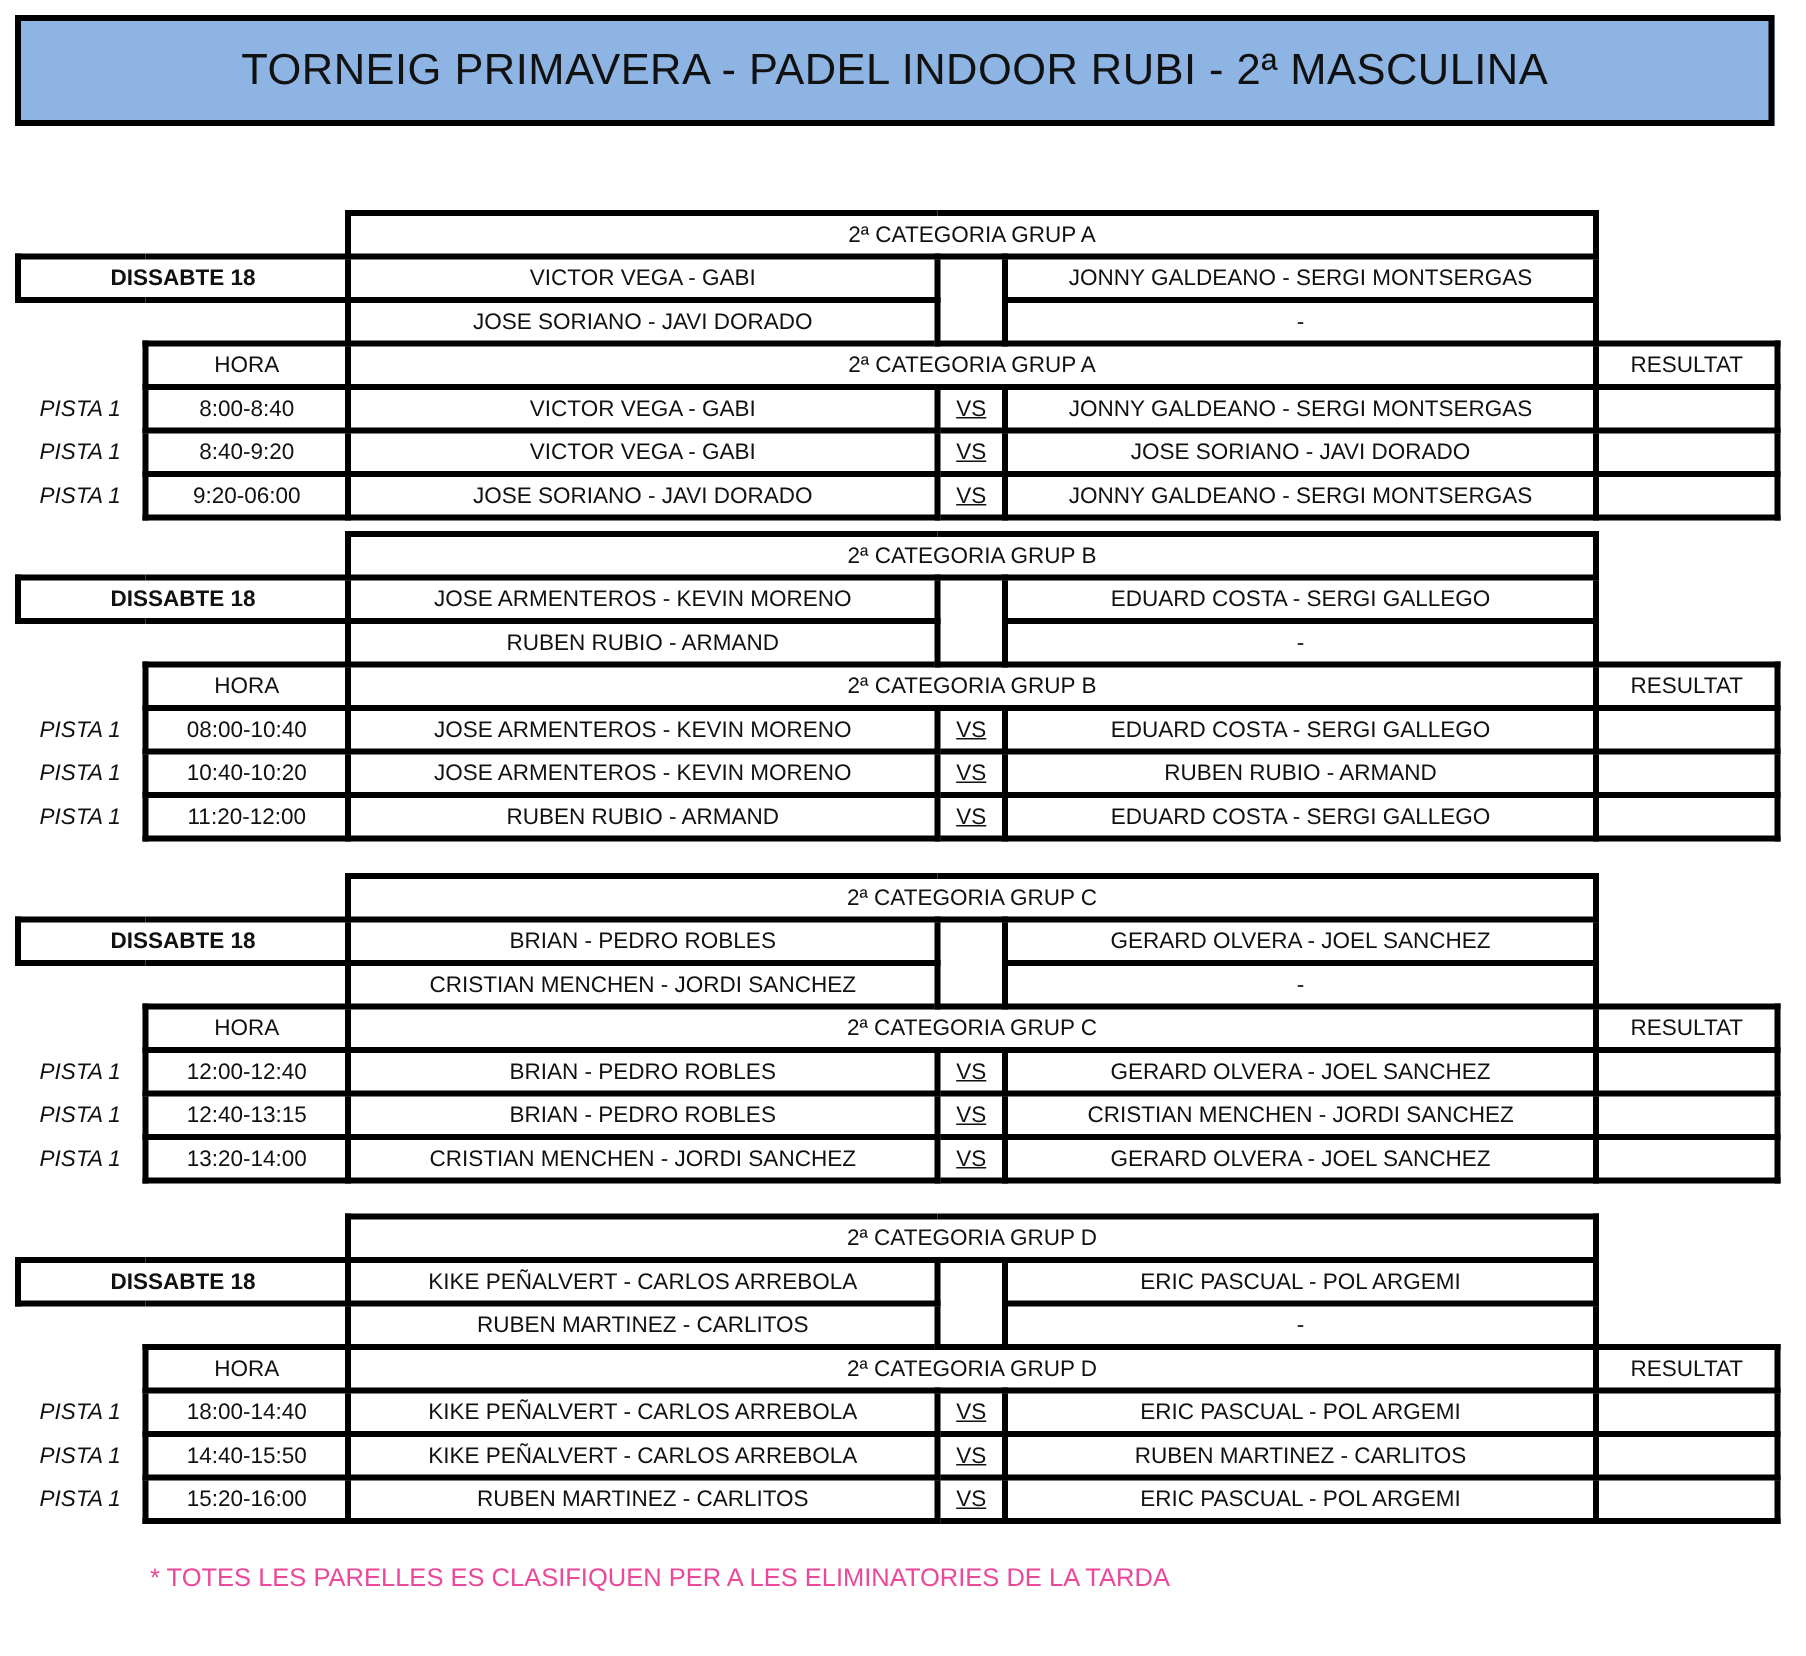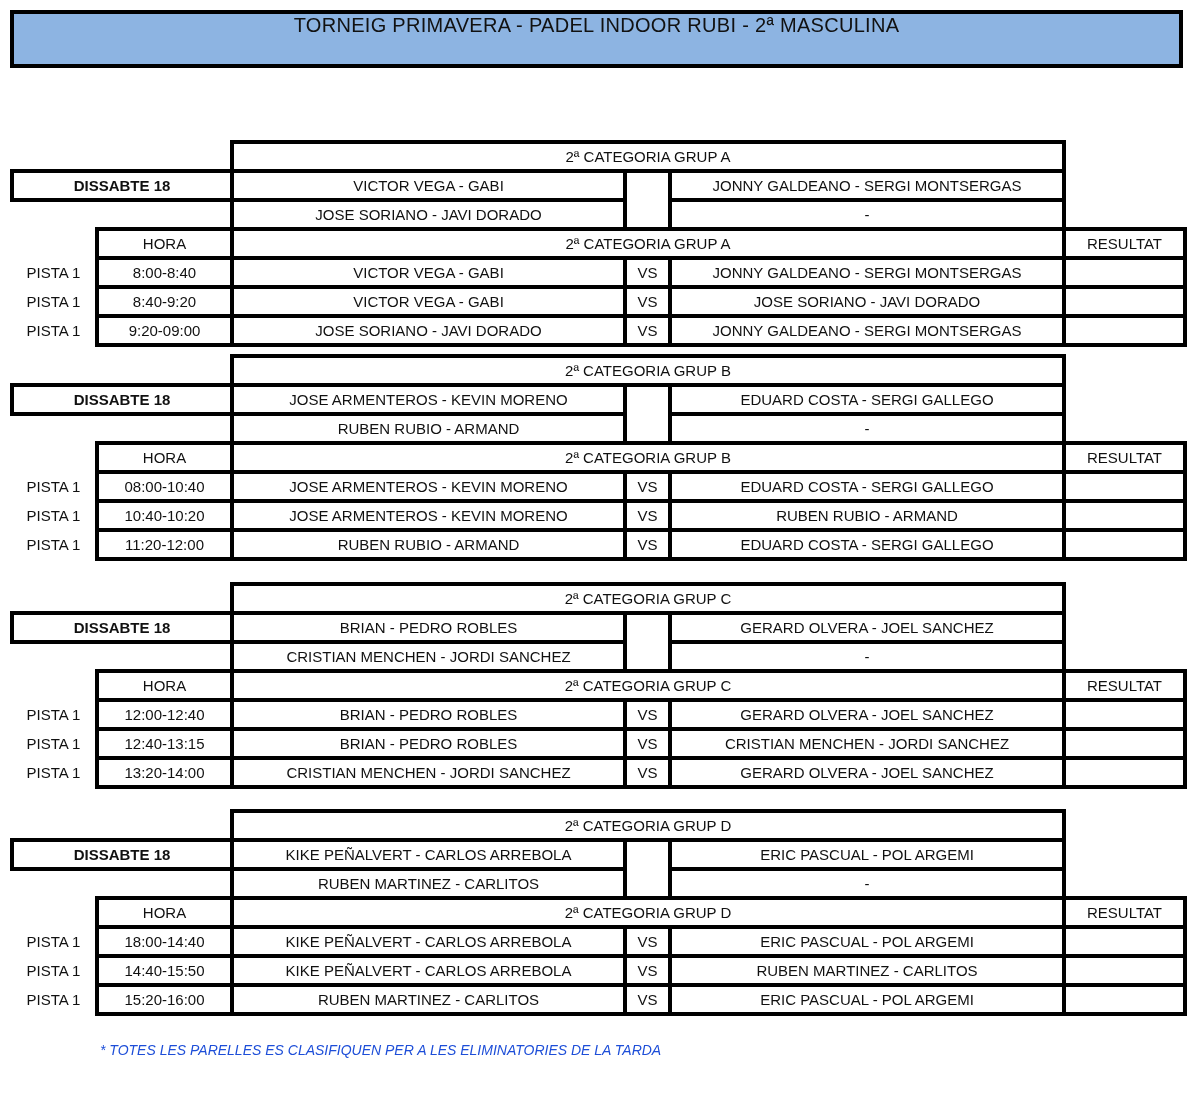--- a/index.html
+++ b/index.html
@@ -6,54 +6,54 @@
   html, body { margin: 0; padding: 0; }
   body {
     width: 1204px; height: 1104px;
     background: #ffffff;
     font-family: "Liberation Sans", sans-serif;
     color: #000000;
   }
   .page { position: relative; width: 1204px; height: 1104px; background: #ffffff; overflow: hidden; }
 
   .banner {
-    position: absolute; left: 10px; top: 10px; width: 1173px; height: 58px;
+    position: absolute; left: 10px; top: 10px; width: 1173px; height: 74px;
     border: 4px solid #000;
-    display: flex; justify-content: center;
-    font-size: 20px; letter-spacing: 0.3px; color: #111;
+    display: flex; align-items: center; justify-content: center;
+    font-size: 29px; letter-spacing: 0.3px; color: #111;
   }
 
   table.grp {
     position: absolute; left: 10px;
     width: 1173px;
     border-collapse: collapse; table-layout: fixed;
   }
   table.grp td {
     height: 29px; padding: 0;
     font-size: 15px; text-align: center; vertical-align: middle;
     white-space: nowrap; overflow: hidden;
     color: #111;
   }
   td.b { border: 4px solid #000; }
   td.head { font-size: 16px; }
   td.day { font-size: 14px; font-weight: bold; }
   td.time { font-size: 16px; }
   td.t1 { text-align: right; padding-right: 8px; }
   td.t2 { text-align: left; padding-left: 8px; }
-  td.vs { font-size: 15px; }
-  td.pista { font-size: 13px; text-align: right; padding-right: 18px; }
+  td.vs { font-size: 15px; text-decoration: underline; }
+  td.pista { font-size: 13px; text-align: right; padding-right: 18px; font-style: italic; }
 
   .top-a { top: 140px; }
   .top-b { top: 354px; }
   .top-c { top: 582px; }
   .top-d { top: 809px; }
 
   .footnote {
     position: absolute; left: 100px; top: 1042px;
-    font-size: 14px; color: #1d4ed8; white-space: nowrap; font-style: italic;
+    font-size: 17px; color: #ec4899; white-space: nowrap;
   }
 </style>
 </head>
 <body>
 
 <div class="page">
 
   <div class="banner" style="background: rgb(141, 180, 226);">
     <span>TORNEIG PRIMAVERA - PADEL INDOOR RUBI - 2ª MASCULINA</span>
   </div>
@@ -103,21 +103,21 @@
     <tr>
       <td class="pista">PISTA 1</td>
       <td class="b time">8:40-9:20</td>
       <td class="b t1">VICTOR VEGA - GABI</td>
       <td class="b vs">VS</td>
       <td class="b t2">JOSE SORIANO - JAVI DORADO</td>
       <td class="b"></td>
     </tr>
     <tr>
       <td class="pista">PISTA 1</td>
-      <td class="b time">9:20-09:00</td>
+      <td class="b time">9:20-06:00</td>
       <td class="b t1">JOSE SORIANO - JAVI DORADO</td>
       <td class="b vs">VS</td>
       <td class="b t2">JONNY GALDEANO - SERGI MONTSERGAS</td>
       <td class="b"></td>
     </tr>
   </tbody>
     </table>
 
   <table class="grp top-b">
     <colgroup>

